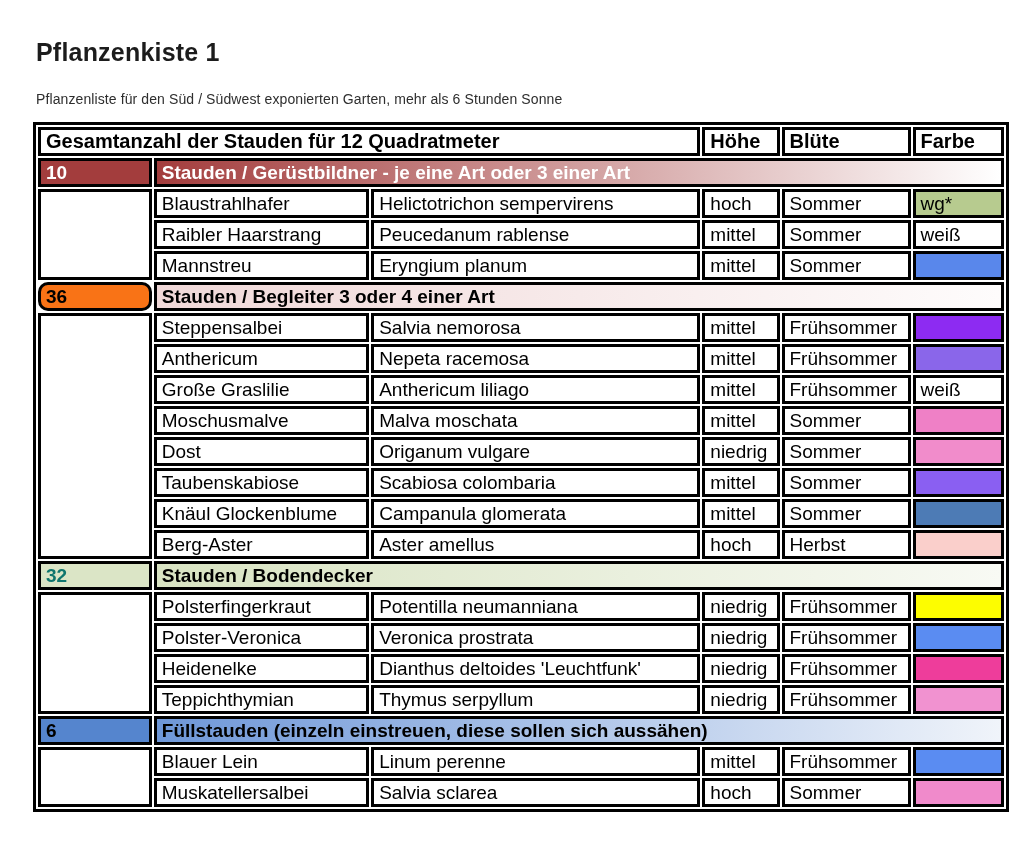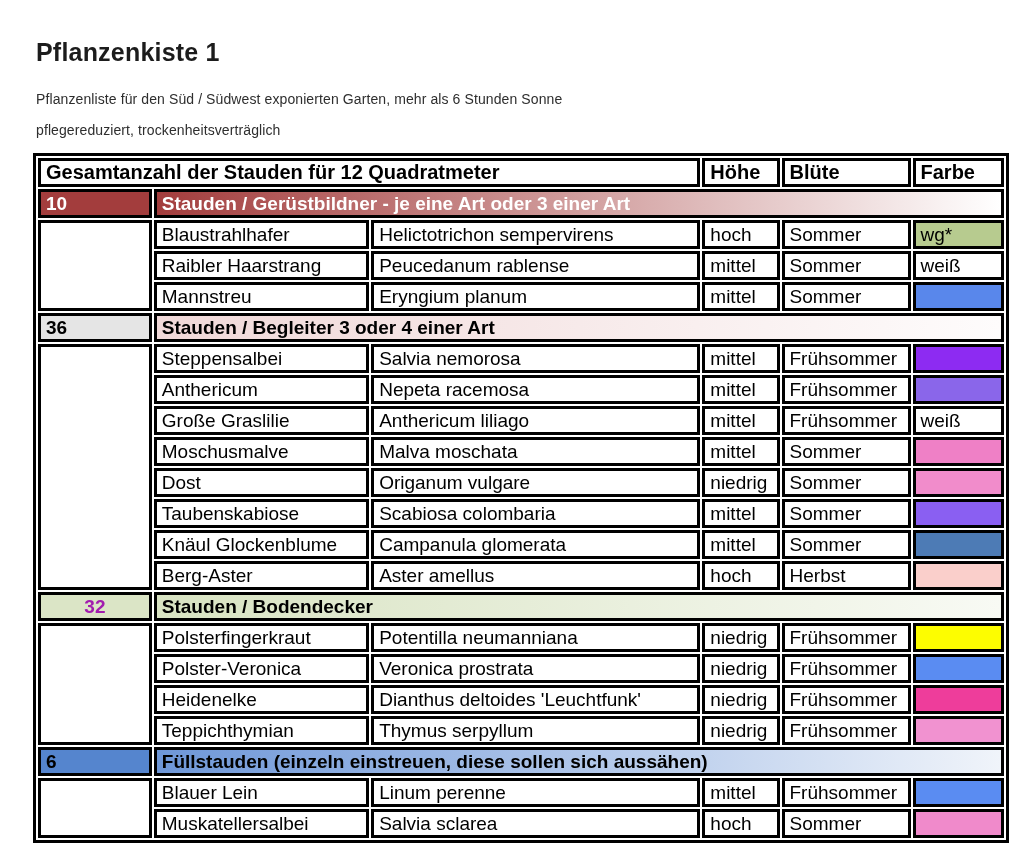--- a/index.html
+++ b/index.html
@@ -72,21 +72,20 @@
   td.spacer-cell {
     background: #ffffff;
   }
 </style>
 </head>
 <body>
 
 <div class="page">
   <h1 class="title">Pflanzenkiste 1</h1>
   <p class="subtitle">Pflanzenliste für den Süd /  Südwest exponierten Garten, mehr als 6 Stunden Sonne</p>
-  <p class="subtitle">pflegereduziert, trockenheitsverträglich</p>
 
   <table class="plant-table">
     <colgroup>
       <col style="width:112px">
       <col style="width:212px">
       <col style="width:324px">
       <col style="width:76px">
       <col style="width:127px">
       <col style="width:90px">
     </colgroup>
@@ -119,21 +118,21 @@
           <td class="swatch-cell" style="background: rgb(255, 255, 255); color: rgb(0, 0, 0);">weiß</td>
         </tr>
         <tr>
           <td>Mannstreu</td>
           <td>Eryngium planum</td>
           <td>mittel</td>
           <td>Sommer</td>
           <td class="swatch-cell" style="background: rgb(89, 135, 235); color: rgb(0, 0, 0);"></td>
         </tr>
         <tr>
-          <td class="count-cell" style="background: #e5e5e5; color: rgb(0, 0, 0);">36</td>
+          <td class="count-cell" style="background: #f97316; color: rgb(0, 0, 0); border-radius: 10px;">36</td>
           <td class="section-label-cell" colspan="5" style="background: linear-gradient(to right, rgb(240, 216, 216), rgb(254, 252, 252)); color: rgb(0, 0, 0);">Stauden / Begleiter 3 oder 4 einer Art</td>
         </tr>
         <tr>
           <td class="spacer-cell" rowspan="8"></td>
           <td>Steppensalbei</td>
           <td>Salvia nemorosa</td>
           <td>mittel</td>
           <td>Frühsommer</td>
           <td class="swatch-cell" style="background: rgb(141, 43, 242); color: rgb(0, 0, 0);"></td>
         </tr>
@@ -180,21 +179,21 @@
           <td class="swatch-cell" style="background: rgb(77, 123, 181); color: rgb(0, 0, 0);"></td>
         </tr>
         <tr>
           <td>Berg-Aster</td>
           <td>Aster amellus</td>
           <td>hoch</td>
           <td>Herbst</td>
           <td class="swatch-cell" style="background: rgb(250, 207, 203); color: rgb(0, 0, 0);"></td>
         </tr>
         <tr>
-          <td class="count-cell" style="background: rgb(219, 229, 198); color: #a21caf; text-align: center;">32</td>
+          <td class="count-cell" style="background: rgb(219, 229, 198); color: #0f766e;">32</td>
           <td class="section-label-cell" colspan="5" style="background: linear-gradient(to right, rgb(216, 227, 194), rgb(248, 250, 244)); color: rgb(0, 0, 0);">Stauden / Bodendecker</td>
         </tr>
         <tr>
           <td class="spacer-cell" rowspan="4"></td>
           <td>Polsterfingerkraut</td>
           <td>Potentilla neumanniana</td>
           <td>niedrig</td>
           <td>Frühsommer</td>
           <td class="swatch-cell" style="background: rgb(253, 253, 0); color: rgb(0, 0, 0);"></td>
         </tr>

